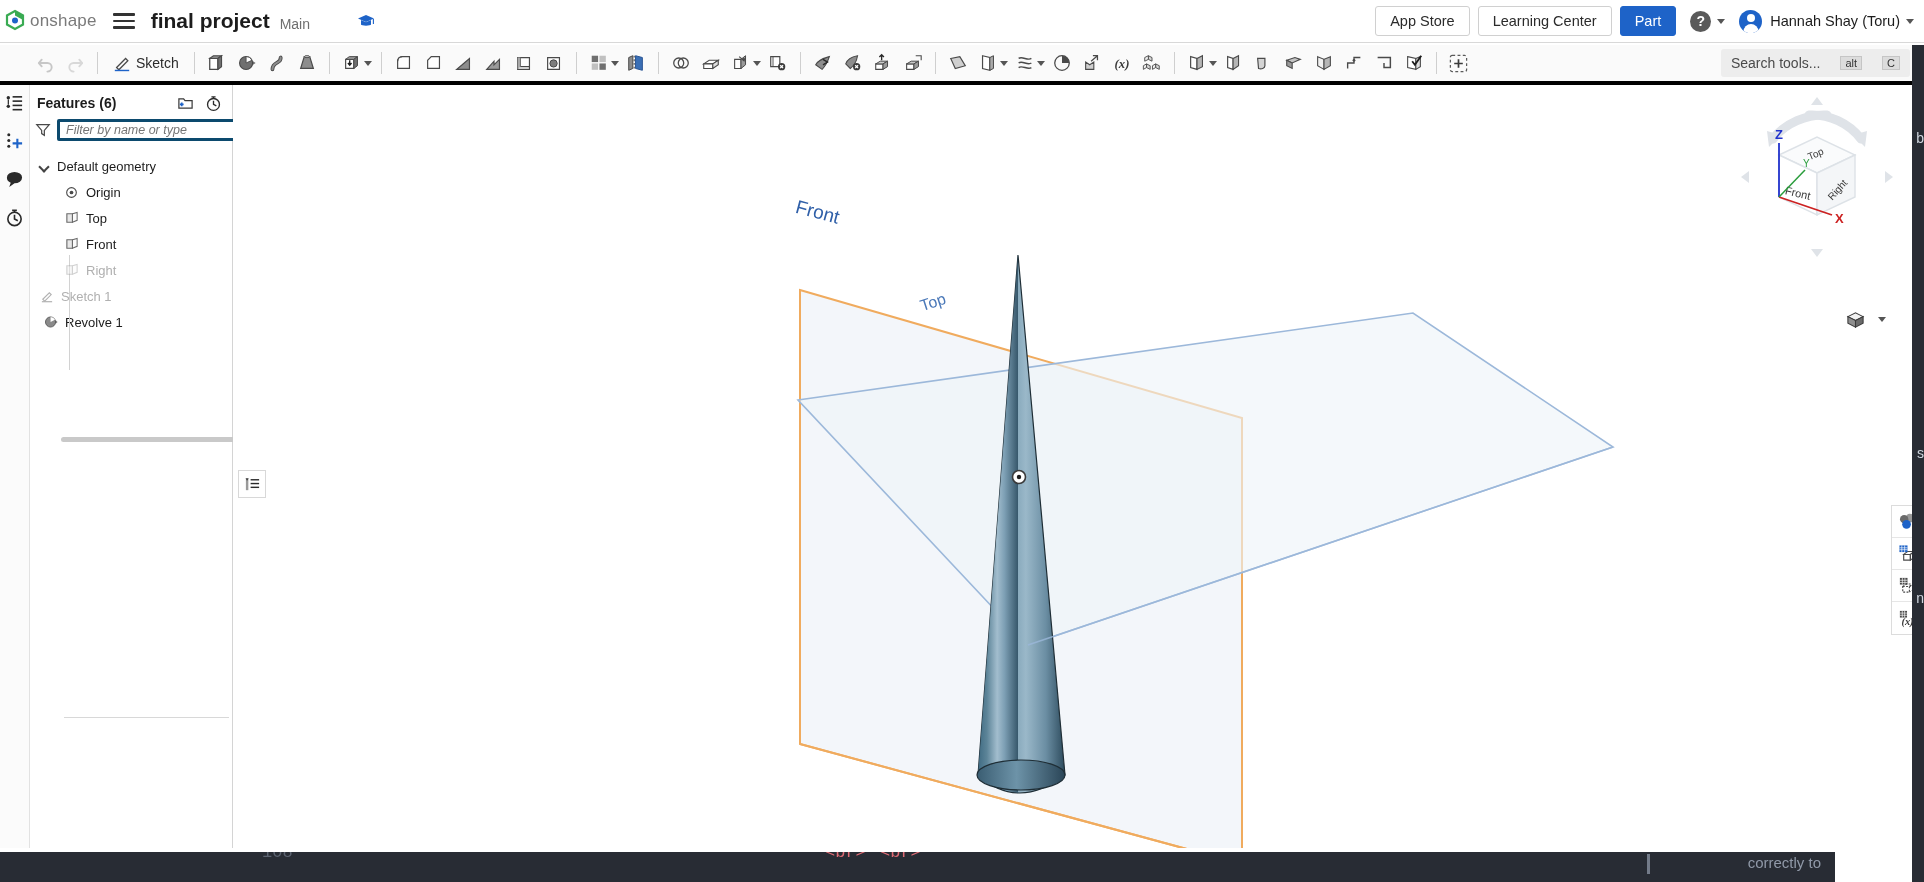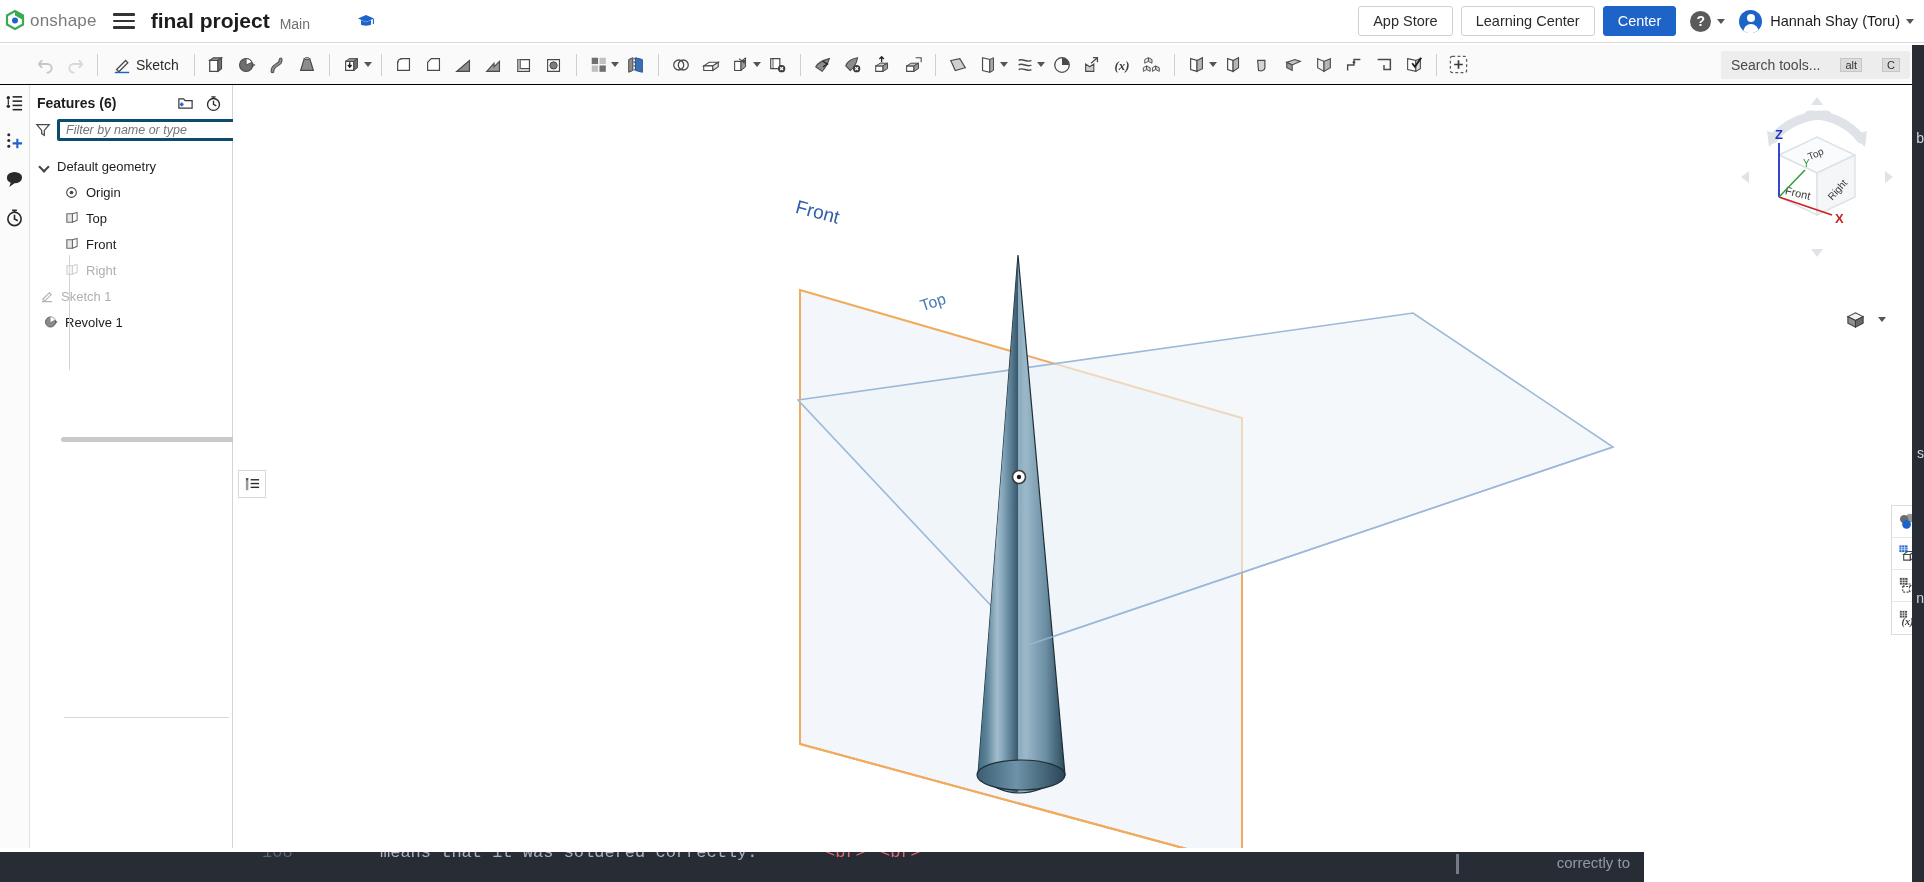--- a/index.html
+++ b/index.html
@@ -42,21 +42,21 @@
   .avatar { width: 23px; height: 23px; border-radius: 50%; background: #1e63c8; position: relative; overflow: hidden; }
   .avatar::after { content: ""; position: absolute; left: 50%; top: 4px; transform: translateX(-50%);
                    width: 8px; height: 8px; border-radius: 50%; background: #fff; }
   .avatar::before { content: ""; position: absolute; left: 50%; top: 14px; transform: translateX(-50%);
                     width: 15px; height: 11px; border-radius: 8px 8px 0 0; background: #fff; }
   .user-name { font-size: 14.5px; color: #1c1c1c; margin-left: 8px; }
 
   
   .toolbar {
     position: absolute; left: 0; top: 45px; width: 1924px; height: 40px;
-    background: #fafafa; border-bottom: 1px solid #000000;
+    background: #fafafa; border-bottom: 4px solid #000000;
     display: flex; align-items: center; padding-left: 30px;
   }
   .tool { width: 30px; height: 32px; display: flex; align-items: center; justify-content: center; cursor: pointer; }
   .tool.disabled { opacity: .35; }
   .tool.wide { width: auto; padding: 0 8px; gap: 5px; font-size: 14px; color: #2b2b2b; }
   .tdiv { width: 1px; height: 22px; background: #cfcfcf; margin: 0 7px; }
   .tcaret { width: 0; height: 0; border-left: 4px solid transparent; border-right: 4px solid transparent;
             border-top: 5px solid #555; margin-left: -3px; margin-right: 2px; cursor: pointer; }
   .search-tools {
     margin-left: auto; margin-right: 14px; height: 28px; background: #ededed; border-radius: 3px;
@@ -122,21 +122,21 @@
   .right-tools {
     position: absolute; right: 0px; top: 420px; width: 33px;
     background: #fff; border: 1px solid #dcdcdc;
   }
   .rt-ico { width: 31px; height: 32px; display: flex; align-items: center; justify-content: center;
             border-bottom: 1px solid #e6e6e6; cursor: pointer; }
   .rt-ico:last-child { border-bottom: none; }
 
   
   .bgwin {
-    position: absolute; left: 0; bottom: 0; width: 1644px; height: 30px;
+    position: absolute; left: 0; bottom: 0; width: 1835px; height: 30px;
     background: #282c34; overflow: hidden; z-index: 5; margin-top: 17px;
   }
   .bg-code { position: absolute; left: 255px; top: -9px; font-family: "Liberation Mono", monospace;
              font-size: 17px; color: #abb2bf; white-space: nowrap; }
   .bg-linenum { position: absolute; left: 262px; top: -9px; font-family: "Liberation Mono", monospace;
                 font-size: 17px; color: #5c6370; }
   .bg-tag { color: #e06c75; }
   .bg-status { position: absolute; right: 14px; top: 2px; font-family: "Liberation Sans", sans-serif;
                font-size: 15px; color: #9099a8; }
   .bg-caret { position: absolute; right: 185px; top: 2px; width: 3px; height: 20px; background: #737b89; }
@@ -172,21 +172,21 @@
       <svg width="20" height="20" viewBox="0 0 20 20">
         <path d="M10 4 L18 7.5 L10 11 L2 7.5 Z" fill="#1e63c8"></path>
         <path d="M5 9 L5 13.5 C5 15 15 15 15 13.5 L15 9 L10 11.3 Z" fill="#1e63c8"></path>
         <path d="M17.4 8 L17.4 13" stroke="#1e63c8" stroke-width="1.1" fill="none"></path>
       </svg>
     </div>
 
     <div class="topbar-right">
       <div class="tb-btn">App Store</div>
       <div class="tb-btn">Learning Center</div>
-      <div class="tb-btn primary">Center</div>
+      <div class="tb-btn primary">Part</div>
       <div class="help-wrap">
         <div class="help-circle">?</div>
         <div class="caret"></div>
       </div>
       <div class="user-wrap">
         <div class="avatar"></div>
         <div class="user-name">Hannah Shay (Toru)</div>
         <div class="caret"></div>
       </div>
     </div>
@@ -780,20 +780,19 @@
 
   <div class="right-sliver">
     <div class="right-sliver-txt" style="top:85px;">b</div>
     <div class="right-sliver-txt" style="top:400px;">s</div>
     <div class="right-sliver-txt" style="top:545px;">n</div>
   </div>
 
   <div class="bg-white-strip"></div>
   <div class="bgwin">
     <span class="bg-linenum">108</span>
-    <span class="bg-code" style="left:380px;">means that it was soldered correctly.</span>
     <span class="bg-code bg-tag" style="left:825px;">&lt;br&gt;</span>
     <span class="bg-code bg-tag" style="left:880px;">&lt;br&gt;</span>
     <span class="bg-caret"></span>
     <span class="bg-status">correctly to</span>
   </div>
 
 </div>
 
 </body></html>

